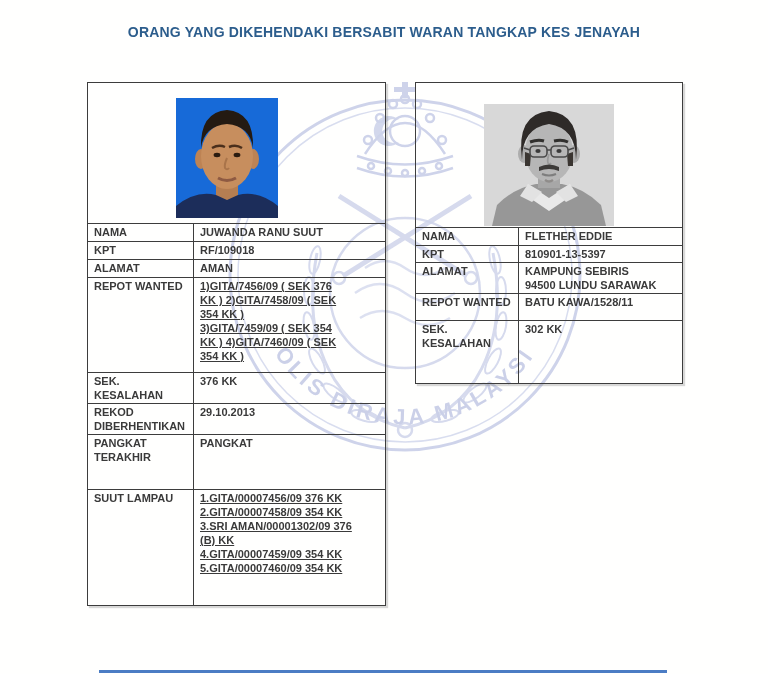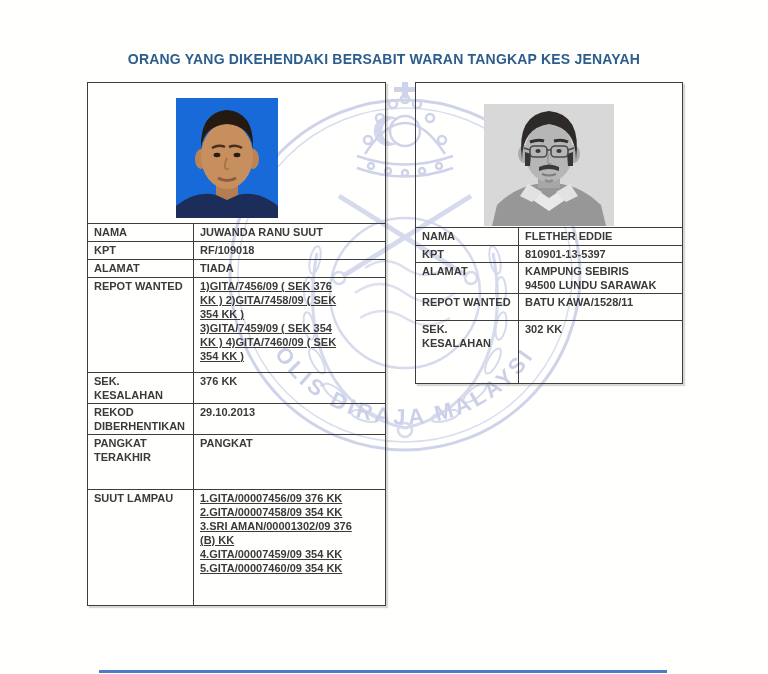--- a/index.html
+++ b/index.html
@@ -1,21 +1,21 @@
 <!DOCTYPE html>
 <html><head>
 <meta charset="utf-8">
 <style>
   html,body { margin:0; padding:0; background:#ffffff; }
   .page {
     position:relative; width:768px; height:674px; background:#fffffe;
     overflow:hidden; font-family:"Liberation Sans", sans-serif;
   }
   .title {
-    position:absolute; top:51px; left:0; width:100%; text-align:center;
+    position:absolute; top:24px; left:0; width:100%; text-align:center;
     font-size:14px; font-weight:bold; letter-spacing:0.2px; color:#2c5d8c; z-index:2;
   }
   .crest { position:absolute; left:205px; top:78px; width:400px; height:400px; z-index:0; opacity:0.9; }
   table.card {
     position:absolute; border-collapse:collapse; table-layout:fixed;
     background:transparent; z-index:1;
     box-shadow:2px 2px 1px rgba(125,125,125,0.3);
   }
   table.card td {
     border:1px solid #3d3d3d; vertical-align:top; padding:1px 6px 1px 6px;
@@ -134,21 +134,21 @@
     <tr style="height:18px">
       <td class="lbl">NAMA</td>
       <td class="val">JUWANDA RANU SUUT</td>
     </tr>
     <tr style="height:18px">
       <td class="lbl">KPT</td>
       <td class="val">RF/109018</td>
     </tr>
     <tr style="height:18px">
       <td class="lbl">ALAMAT</td>
-      <td class="val">TIADA</td>
+      <td class="val">AMAN</td>
     </tr>
     <tr style="height:95px">
       <td class="lbl">REPOT WANTED</td>
       <td class="val lh16">1)GITA/7456/09 ( SEK 376
 KK ) 2)GITA/7458/09 ( SEK
 354 KK )
 3)GITA/7459/09 ( SEK 354
 KK ) 4)GITA/7460/09 ( SEK
 354 KK )</td>
     </tr>

